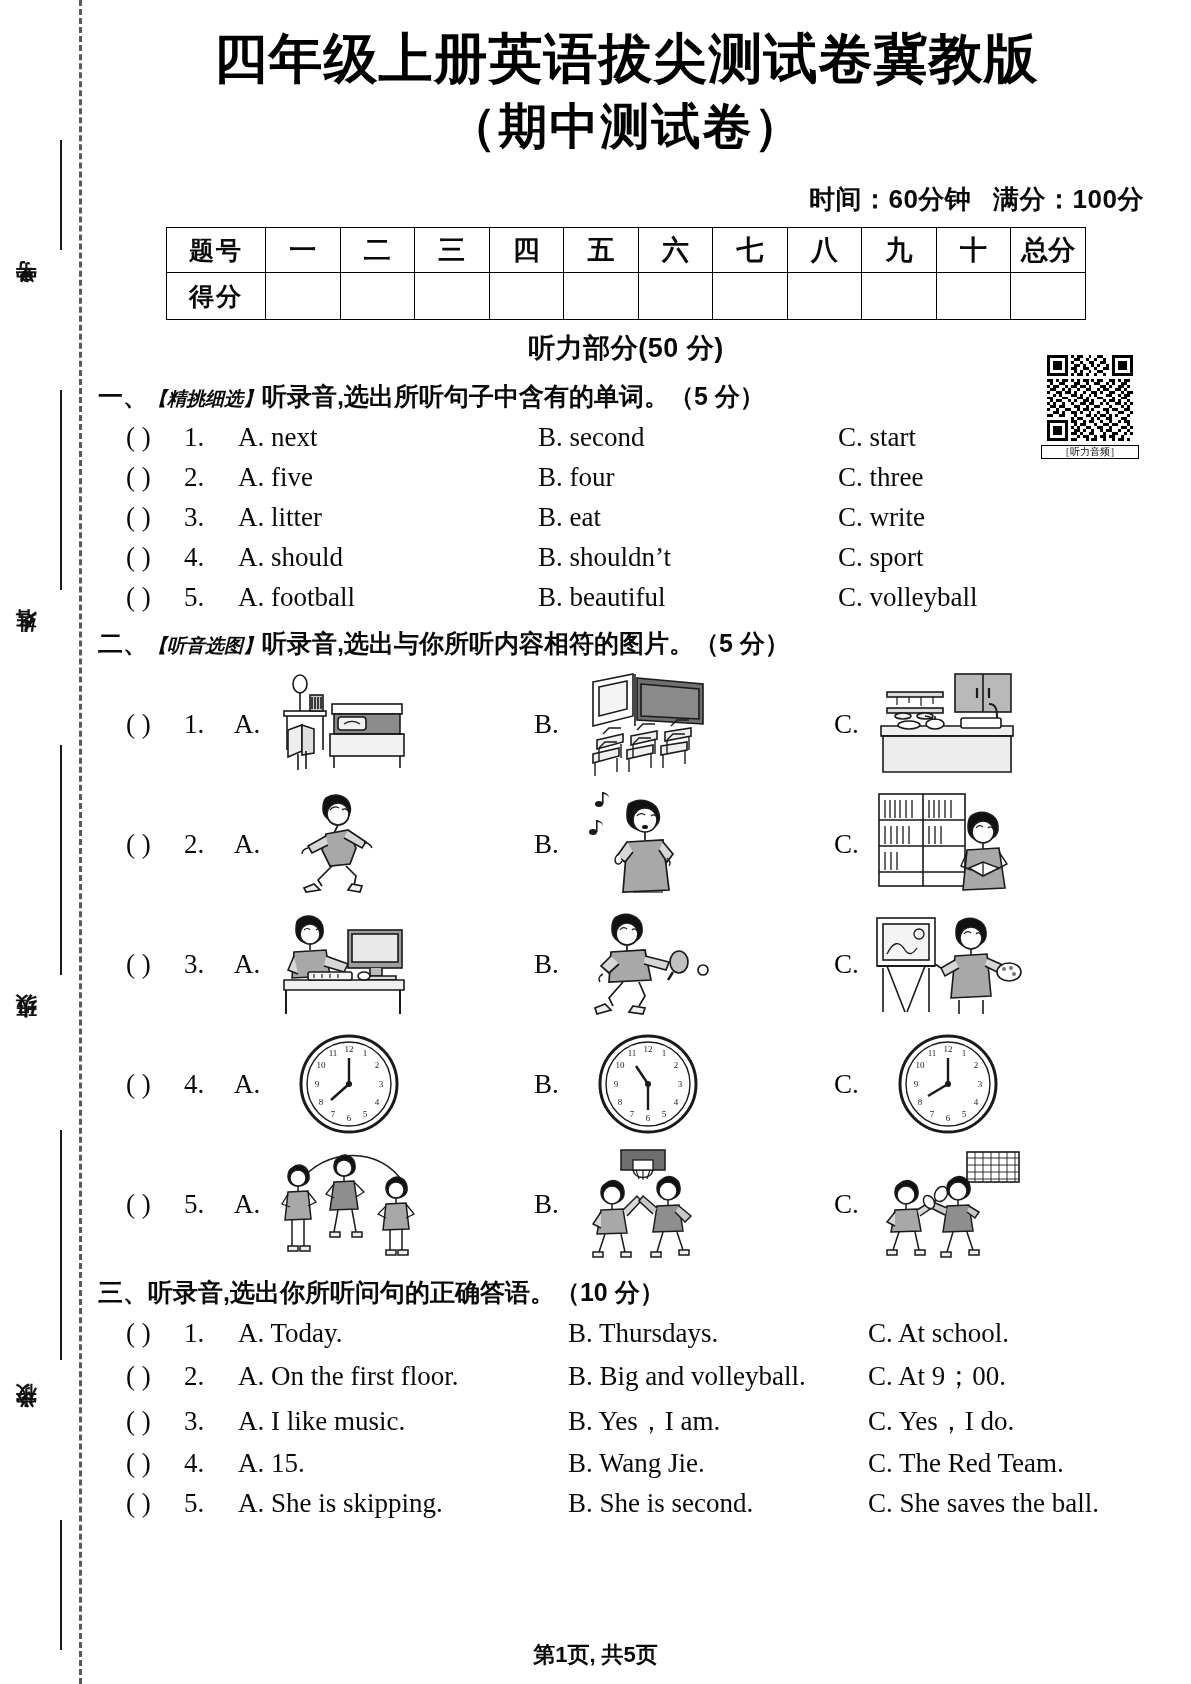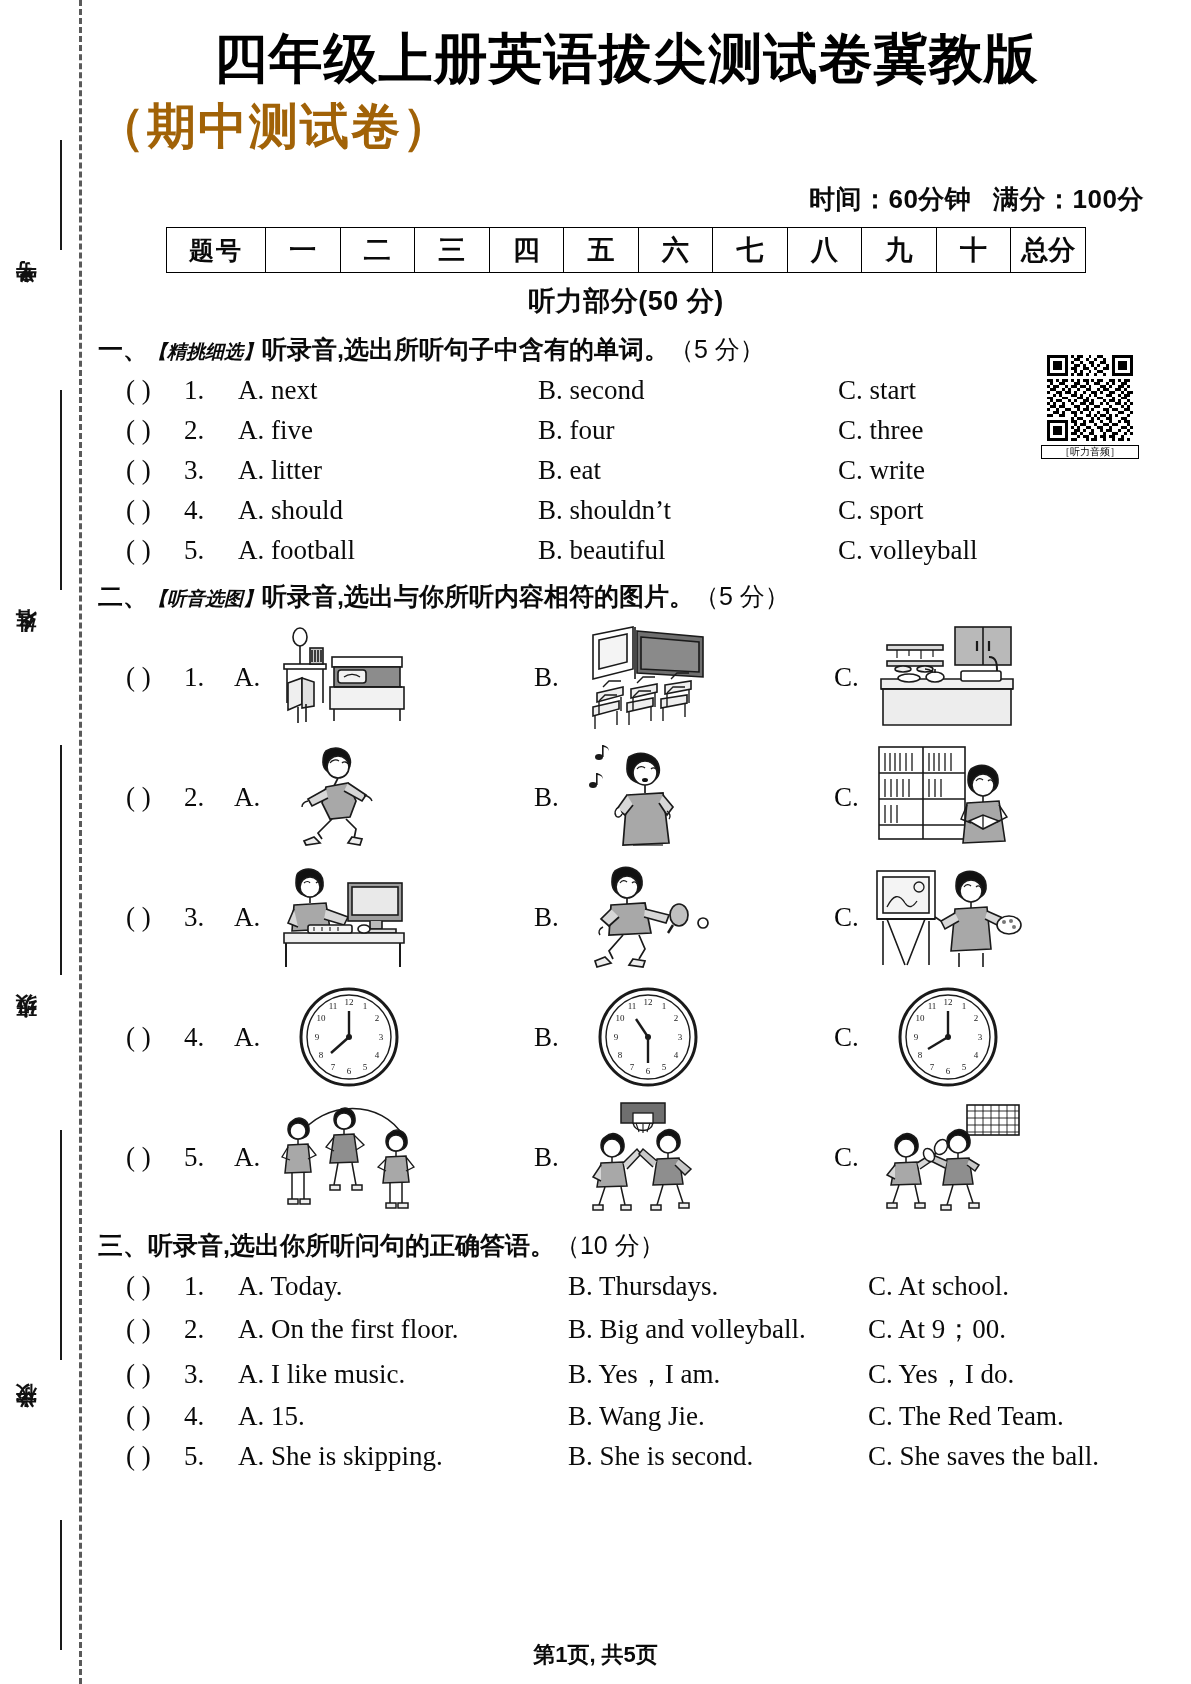--- a/index.html
+++ b/index.html
@@ -47,28 +47,29 @@
     font-family:"Liberation Sans", sans-serif;
     font-weight:700;
     font-size:54px;
     letter-spacing:1px;
     margin:0;
     padding-top:28px;
     line-height:1.12;
     color:#000;
   }
   .title2{
+    text-align:center;
     font-family:"Liberation Sans", sans-serif;
     font-weight:700;
     font-size:49px;
     letter-spacing:2px;
     margin:0;
     padding-top:12px;
     line-height:1.1;
-    color:#a16207;
+    color:#000000;
   }
 
   .meta-line{
     text-align:right;
     padding-right:12px;
     margin-top:28px;
     font-family:"Liberation Sans", sans-serif;
     font-size:26px;
     font-weight:600;
     letter-spacing:0.5px;
@@ -131,21 +132,21 @@
     margin:14px 0 6px 2px;
     letter-spacing:0px;
     white-space:nowrap;
   }
   .part-head .tagbox{
     font-family:"Liberation Serif", serif;
     font-size:19px;
     font-weight:700;
     font-style:italic;
   }
-  .part-head .pts{font-weight:400;}
+  .part-head .pts{font-weight:700;}
 
   .qrow{
     display:flex;
     align-items:center;
     font-family:"Liberation Serif", serif;
     font-size:27px;
     margin:9px 0 0 0;
     padding-left:30px;
     white-space:nowrap;
   }
@@ -229,20 +230,34 @@
         <td>二</td>
         <td>三</td>
         <td>四</td>
         <td>五</td>
         <td>六</td>
         <td>七</td>
         <td>八</td>
         <td>九</td>
         <td>十</td>
         <td>总分</td>
+      </tr>
+      <tr class="blank">
+        <td class="lbl">得分</td>
+        <td></td>
+        <td></td>
+        <td></td>
+        <td></td>
+        <td></td>
+        <td></td>
+        <td></td>
+        <td></td>
+        <td></td>
+        <td></td>
+        <td></td>
       </tr>
     </tbody>
       </table>
 
     <div class="section-band">听力部分(50 分)</div>
 
     <div class="qr-wrap">
       <svg class="qr" viewBox="0 0 29 29" shape-rendering="crispEdges">
         <rect width="29" height="29" fill="#fff"></rect>
         <g fill="#000">

